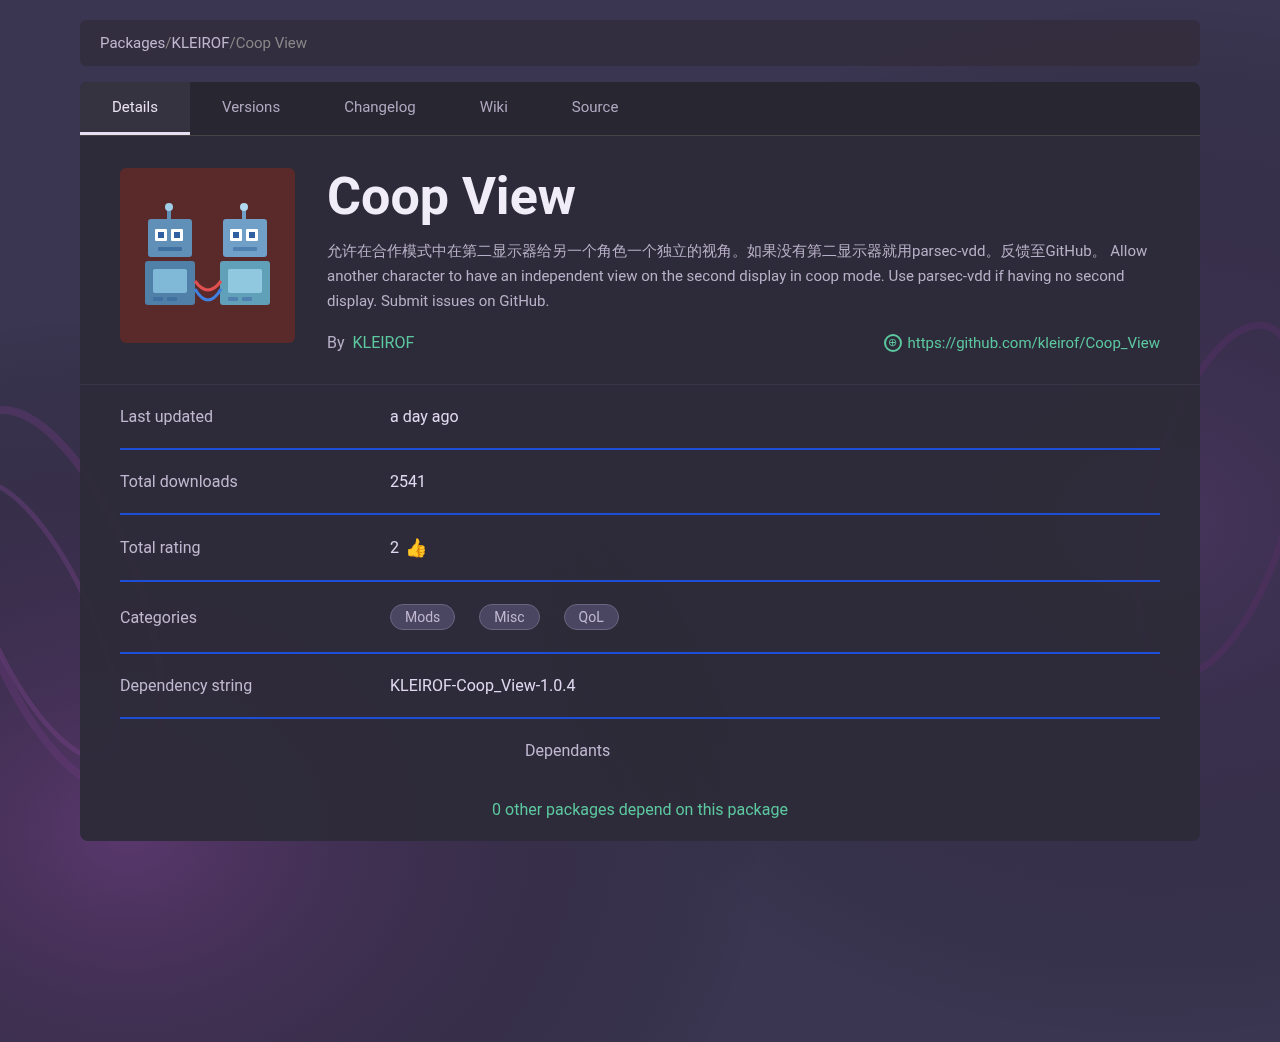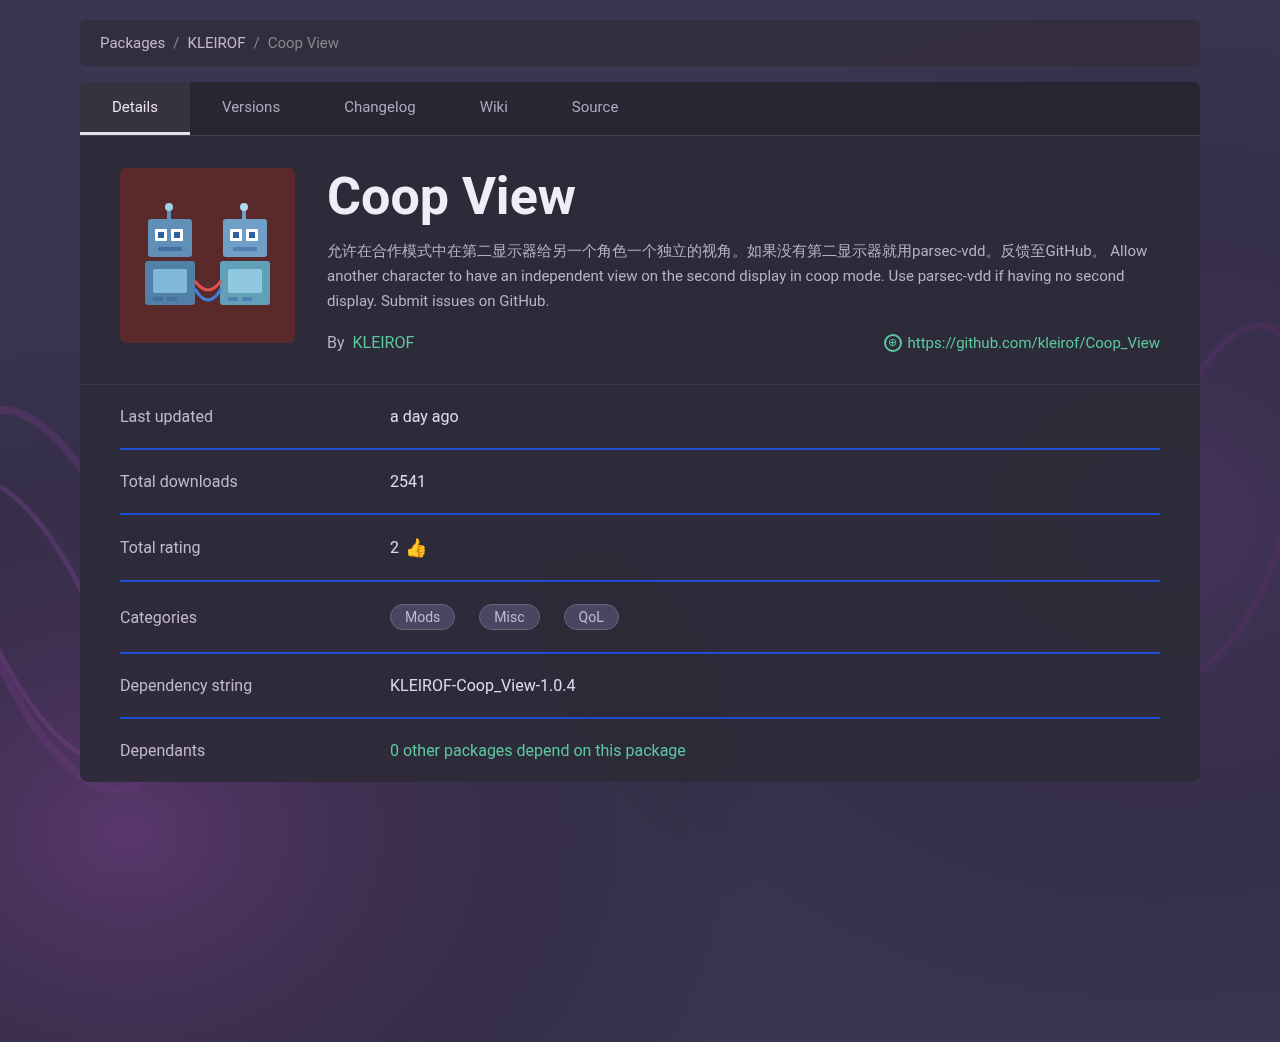--- a/index.html
+++ b/index.html
@@ -25,21 +25,20 @@
     }
 
     
     .breadcrumb-bar {
       background-color: rgba(50, 45, 60, 0.85);
       border-radius: 6px;
       padding: 14px 20px;
       margin-bottom: 16px;
       display: flex;
       align-items: center;
-      gap: 8px;
     }
 
     .breadcrumb-item {
       color: #c0b8d0;
       font-size: 15px;
     }
 
     .breadcrumb-separator {
       color: #888;
       font-size: 15px;
@@ -165,20 +164,21 @@
     .detail-row {
       display: flex;
       align-items: center;
       padding: 22px 0;
       border-bottom: 2px solid #1d4ed8;
       gap: 40px;
     }
 
     .detail-row:last-child {
       border-bottom: none;
+      flex-direction: column;
     }
 
     .detail-label {
       font-size: 16px;
       color: #c0b8d0;
       min-width: 230px;
       flex-shrink: 0;
     }
 
     .detail-value {

